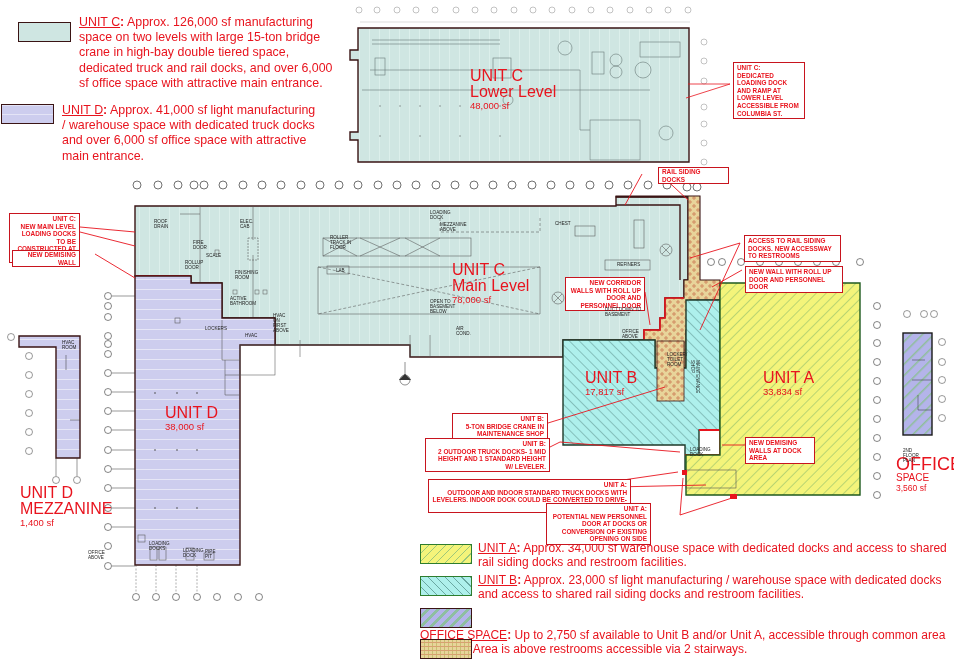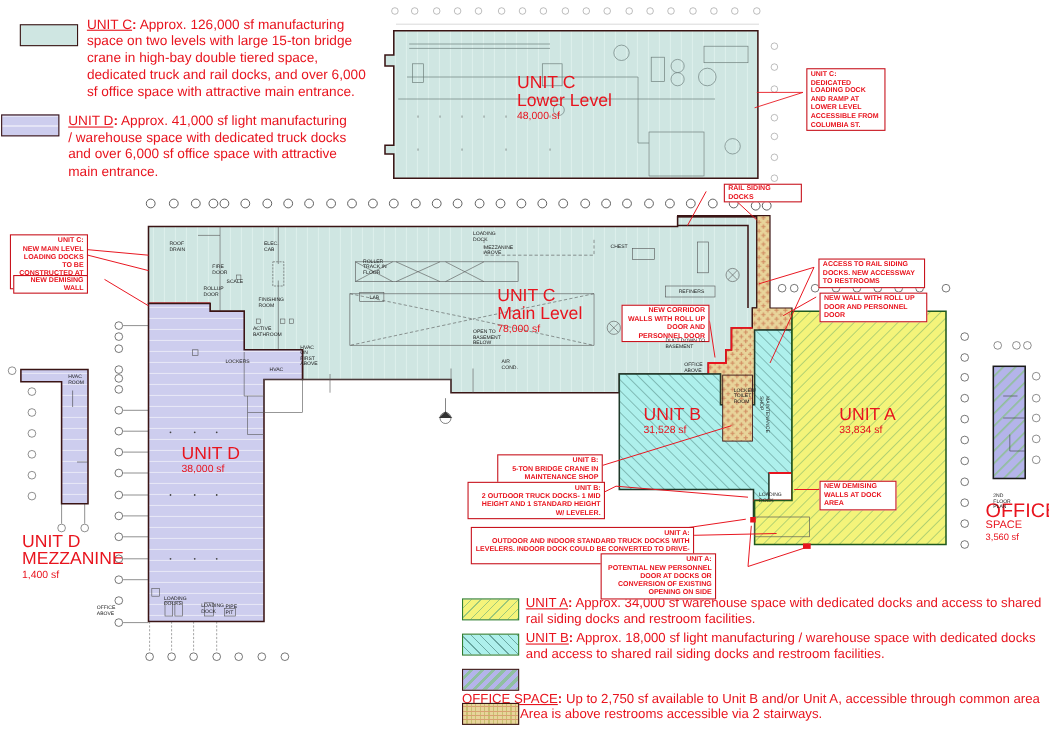--- a/index.html
+++ b/index.html
@@ -377,21 +377,21 @@
 <div>
   <div class="legend-row" style="left:420px; top:541px; width:530px;">
     <div class="swatch" style="width:52px;height:20px;margin-top:3px;margin-right:6px;border-color:#2e7d2e;background-image:repeating-linear-gradient(135deg,#f4f47a 0,#f4f47a 5px,#9cc87a 5px,#9cc87a 6px);"></div>
     <div class="legend-text">
       <span class="hd">UNIT A</span><span class="colon">:</span><span> Approx. 34,000 sf warehouse space with dedicated docks and access to shared rail siding docks and restroom facilities.</span>
     </div>
   </div>
   <div class="legend-row" style="left:420px; top:573px; width:530px;">
     <div class="swatch" style="width:52px;height:20px;margin-top:3px;margin-right:6px;border-color:#2e7d2e;background-image:repeating-linear-gradient(45deg,#aef0ec 0,#aef0ec 5px,#6aa8a2 5px,#6aa8a2 6px);"></div>
     <div class="legend-text">
-      <span class="hd">UNIT B</span><span class="colon">:</span><span> Approx. 18,000 sf light manufacturing / warehouse space with dedicated docks and access to shared rail siding docks and restroom facilities.</span>
+      <span class="hd">UNIT B</span><span class="colon">:</span><span> Approx. 23,000 sf light manufacturing / warehouse space with dedicated docks and access to shared rail siding docks and restroom facilities.</span>
     </div>
   </div>
   <div class="legend-row" style="left:420px; top:605px; width:530px;flex-direction:column;">
     <div class="swatch" style="width:52px;height:20px;margin-top:3px;margin-right:6px;background-image:repeating-linear-gradient(135deg,#b4b4ea 0,#b4b4ea 4px,#8fbfa0 4px,#8fbfa0 7px);"></div>
     <div class="legend-text">
       <span class="hd">OFFICE SPACE</span><span class="colon">:</span><span> Up to 2,750 sf available to Unit B and/or Unit A, accessible through common area corridors. Area is above restrooms accessible via 2 stairways.</span>
     </div>
   </div>
   <div class="legend-row" style="left:420px; top:637px; width:530px;">
     <div class="swatch" style="width:52px;height:20px;margin-top:2px;margin-right:6px;background-color:#e8d49a;background-image:repeating-linear-gradient(0deg,transparent 0,transparent 3px,#d8a070 3px,#d8a070 4px),repeating-linear-gradient(90deg,transparent 0,transparent 3px,#c8c070 3px,#c8c070 4px);"></div>
@@ -412,21 +412,21 @@
   <span class="nm">UNIT D</span>
   <span class="sf">38,000 sf</span>
 </div>
 <div class="unit-label" style="left:20px; top:485px;">
   <span class="nm">UNIT D</span>
   <span class="nm">MEZZANINE</span>
   <span class="sf">1,400 sf</span>
 </div>
 <div class="unit-label" style="left:585px; top:370px;">
   <span class="nm">UNIT B</span>
-  <span class="sf">31,528 sf</span>
+  <span class="sf">17,817 sf</span>
 </div>
 <div class="unit-label" style="left:763px; top:370px;">
   <span class="nm">UNIT A</span>
   <span class="sf">33,834 sf</span>
 </div>
 <div class="unit-label" style="left:896px; top:455px;">
   <span class="nm" style="font-size:18px;">OFFICE</span>
   <span class="nm" style="font-size:10px;">SPACE</span>
   <span class="sf" style="font-size:8.5px;">3,560 sf</span>
 </div>

